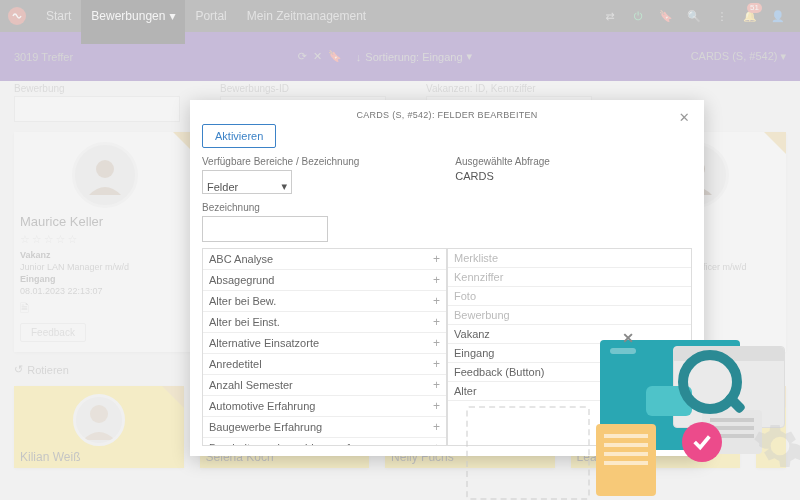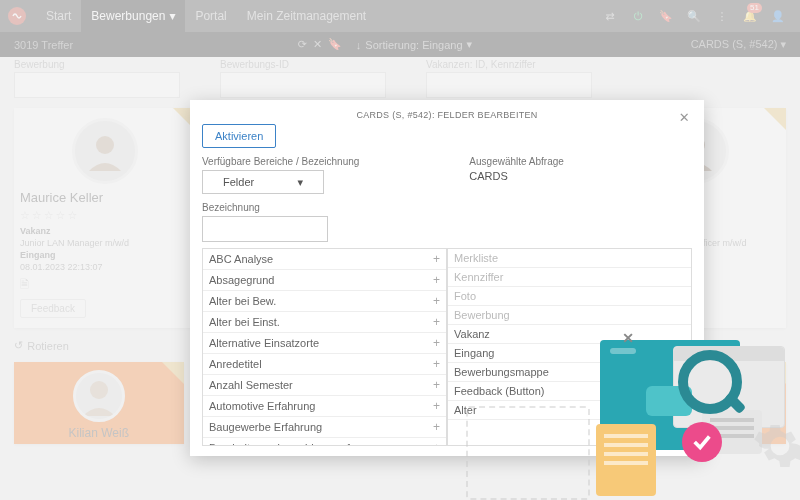--- a/index.html
+++ b/index.html
@@ -8,21 +8,21 @@
 .brand{width:18px;height:18px;border-radius:50%;background:#c0392b;margin-right:10px;display:flex;align-items:center;justify-content:center}
 .brand svg{width:10px;height:10px}
 .navitem{padding:12px 10px;height:32px;display:flex;align-items:center;cursor:pointer;font-size:12px}
 .navitem.active{background:#000;color:#fff}
 .navspacer{flex:1}
 .topicon{width:28px;display:flex;align-items:center;justify-content:center;height:32px;color:#aaa}
 .topicon.green{color:#2ecc71}
 .badge{position:relative}
 .badge::after{content:attr(data-count);position:absolute;right:2px;top:3px;background:#e74c3c;color:#fff;border-radius:8px;font-size:8px;padding:1px 3px;line-height:1}
 
-.filterbar{padding:6px 14px;display:flex;align-items:center;background:#000000;border-bottom:none;color:#888}
+.filterbar{padding:18px 14px;display:flex;align-items:center;background:#4c1d95;border-bottom:none;color:#888}
 .hits{flex:0 0 auto}
 .filterbar .iconbtn{margin-left:6px;color:#999;display:flex;align-items:center}
 .sorting{margin-left:14px;display:flex;align-items:center;color:#999}
 .spacer{flex:1}
 .searchinputs{display:flex;gap:40px;padding:2px 14px 6px}
 .fld{display:flex;flex-direction:column;font-size:10px;color:#999}
 .fld input{border:1px solid #d7d7d7;height:22px;width:160px;background:#fff;margin-top:2px}
 
 .cards{display:flex;gap:16px;padding:4px 14px;position:relative}
 .card{width:176px;background:#fff;box-shadow:0 1px 3px rgba(0,0,0,.1);padding:6px 6px 10px;text-align:left;position:relative}
@@ -31,33 +31,33 @@
 .avatar svg{width:40px;height:40px}
 .name{font-size:13px;color:#444;margin-bottom:4px}
 .stars{color:#ccc;letter-spacing:2px;font-size:11px;margin-bottom:4px}
 .meta{font-size:9px;color:#888;margin-bottom:2px}
 .meta b{color:#666}
 .docicon{color:#aaa;margin:4px 0}
 .feedback{display:inline-block;border:1px solid #ddd;padding:3px 10px;font-size:10px;color:#aaa;border-radius:2px}
 .rotate{position:absolute;left:14px;bottom:-20px;color:#888;font-size:11px;display:flex;align-items:center;gap:4px}
 
 .cards2{display:flex;gap:16px;padding:30px 14px 0}
-.card2{width:176px;background:#f97316;box-shadow:0 1px 3px rgba(0,0,0,.1);padding:6px;text-align:center;position:relative;height:70px;overflow:hidden}
+.card2{width:176px;background:#fde047;box-shadow:0 1px 3px rgba(0,0,0,.1);padding:6px;position:relative;height:70px;overflow:hidden}
 .card2 .avatar{width:46px;height:46px;margin:2px auto 4px}
 .card2 .name{font-size:12px}
 
 .backdrop{position:absolute;inset:0;background:rgba(240,240,240,.75)}
 .modal{position:absolute;left:190px;top:100px;width:490px;background:#fff;box-shadow:0 4px 18px rgba(0,0,0,.2);padding:10px 12px;height:336px;display:flex;flex-direction:column}
 .mtitle{text-align:center;font-size:9px;color:#777;letter-spacing:.3px;margin-bottom:4px;position:relative}
 .mclose{position:absolute;right:-2px;top:-2px;color:#999;font-size:13px;padding:2px 4px}
 .activate{border:1px solid #3b82c7;color:#3b82c7;background:#fff;padding:5px 12px;font-size:11px;border-radius:2px;align-self:flex-start;margin-bottom:8px}
-.mrow{display:flex;gap:30px;margin-bottom:4px}
+.mrow{display:flex;gap:16px;margin-bottom:4px}
 .mcol{display:flex;flex-direction:column}
 .mlabel{font-size:10px;color:#777;margin-bottom:3px}
-.sel{border:1px solid #ccc;height:22px;width:80px;font-size:11px;padding:0 20px;display:flex;align-items:center;justify-content:space-between;color:#555}
+.sel{border:1px solid #ccc;height:22px;width:80px;font-size:11px;padding:0 4px;display:flex;align-items:flex-end;justify-content:space-between;color:#555}
 .qval{font-size:11px;color:#555}
 .txtin{border:1px solid #ccc;height:22px;width:120px}
 .lists{display:flex;gap:0;margin-top:6px;flex:1;overflow:hidden}
 .listbox{flex:1;border:1px solid #ddd;overflow-y:auto;font-size:11px}
 .li{display:flex;align-items:center;justify-content:space-between;padding:3px 6px;border-bottom:1px solid #eee;color:#666}
 .li .plus{color:#aaa;font-size:12px}
 .li.muted{color:#bbb}
 
 .deco{position:absolute;right:-10px;bottom:-10px;width:270px;height:220px;pointer-events:none}
 .deco *{position:absolute}
@@ -279,21 +279,20 @@
           <span class="plus">+</span>
         </div>
       </div>
     <div class="listbox" id="rightlist">
         <div class="li muted">Merkliste</div>
         <div class="li muted">Kennziffer</div>
         <div class="li muted">Foto</div>
         <div class="li muted">Bewerbung</div>
         <div class="li">Vakanz</div>
         <div class="li">Eingang</div>
-        <div class="li">Bewerbungsmappe</div>
         <div class="li">Feedback (Button)</div>
         <div class="li">Alter</div>
       </div>
   </div>
 </div>
 
 <div class="deco">
   <div class="card-placeholder"></div>
   <div class="panel1">
       <div class="dots">

